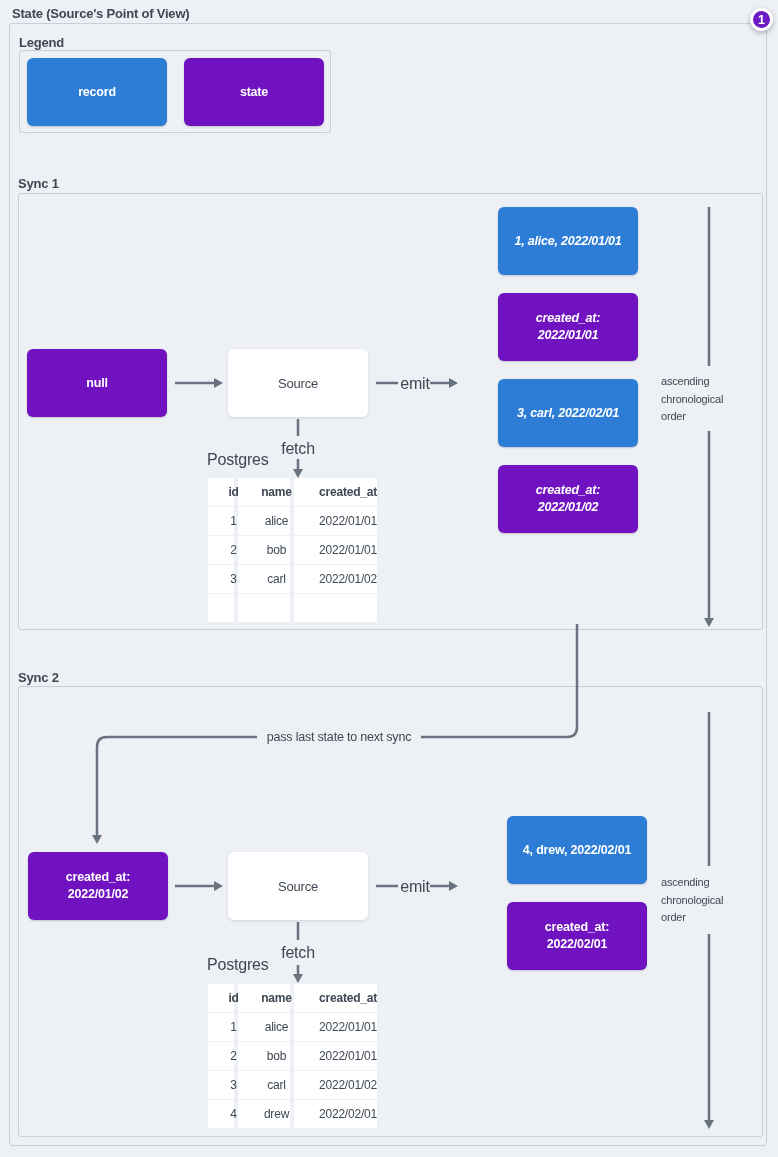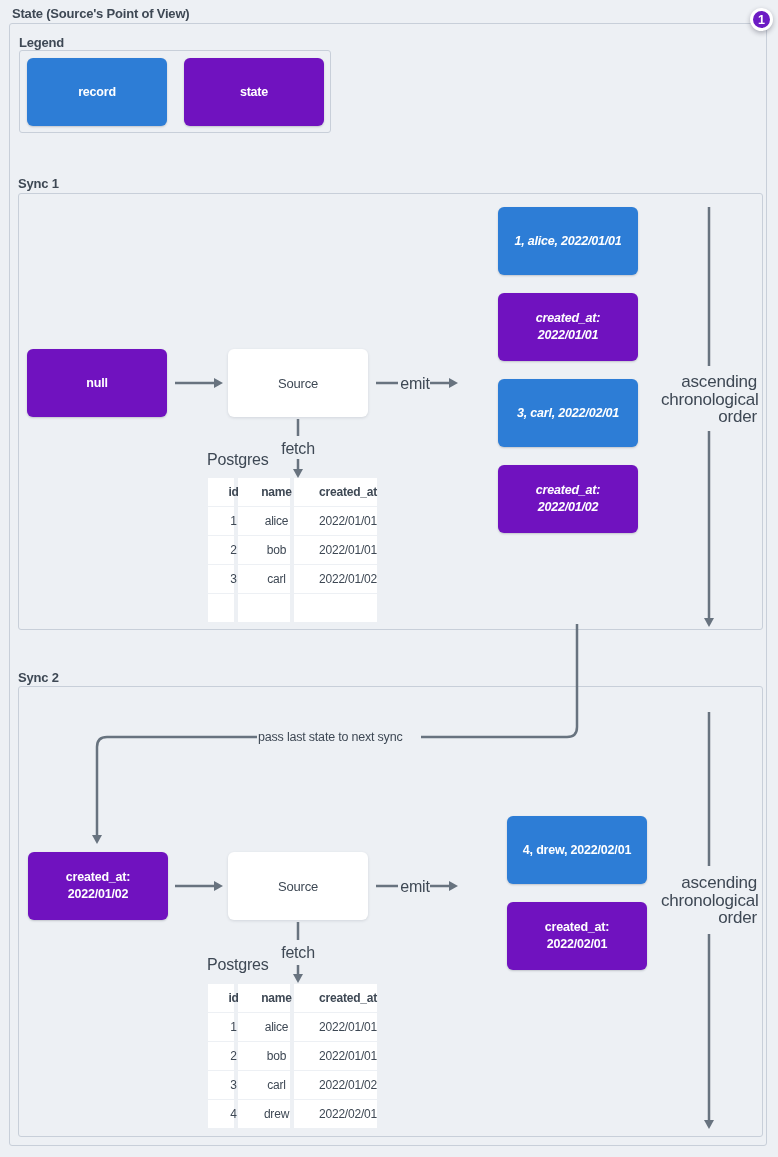--- a/index.html
+++ b/index.html
@@ -54,21 +54,21 @@
   .sync1-box{left:18px;top:193px;width:745px;height:437px;}
   .s1-null{left:27px;top:349px;}
   .s1-source{left:228px;top:349px;}
   .s1-emit{left:399px;top:375px;width:32px;text-align:center;}
   .s1-fetch{left:276px;top:440px;width:44px;text-align:center;}
   .s1-postgres{left:207px;top:451px;}
   .s1-table{left:208px;top:478px;}
   .s1-msgs{left:498px;top:207px;font-style:italic;}
   .s1-order{left:661px;top:373px;}
 
-  .connector-label{left:258px;top:730px;width:162px;font-size:12.5px;}
+  .connector-label{left:258px;top:730px;width:162px;text-align:center;font-size:12.5px;}
 
   .sync2-label{left:18px;top:670px;}
   .sync2-box{left:18px;top:686px;width:745px;height:451px;}
   .s2-state{left:28px;top:852px;}
   .s2-source{left:228px;top:852px;}
   .s2-emit{left:399px;top:878px;width:32px;text-align:center;}
   .s2-fetch{left:276px;top:944px;width:44px;text-align:center;}
   .s2-postgres{left:207px;top:956px;}
   .s2-table{left:208px;top:984px;}
   .s2-msgs{left:507px;top:816px;}
@@ -81,22 +81,22 @@
     grid-template-columns:26px 52px 83px;
     grid-auto-rows:28px;gap:1px 4px;
   }
   .pg-table > div{
     background:var(--cell-white);display:flex;align-items:center;justify-content:center;
     font-size:12px;color:var(--text-dark);letter-spacing:-0.2px;white-space:nowrap;padding-left:25px;
   }
   .pg-table > .th{font-weight:700;}
 
   .order-label{
-    position:absolute;width:96px;text-align:right;
-    font-size:17px;line-height:17.5px;letter-spacing:-0.2px;color:var(--text-dark);
+    position:absolute;width:96px;text-align:left;
+    font-size:11px;line-height:17.5px;letter-spacing:-0.2px;color:var(--text-dark);
   }
 
   .wires{position:absolute;left:0;top:0;z-index:4;pointer-events:none;}
   .wires path{stroke:var(--arrow-gray);stroke-width:2.5;fill:none;stroke-linejoin:round;}
   .wires marker path{fill:var(--arrow-gray);stroke:none;}
 </style>
 </head>
 <body>
 
 <div class="canvas">

